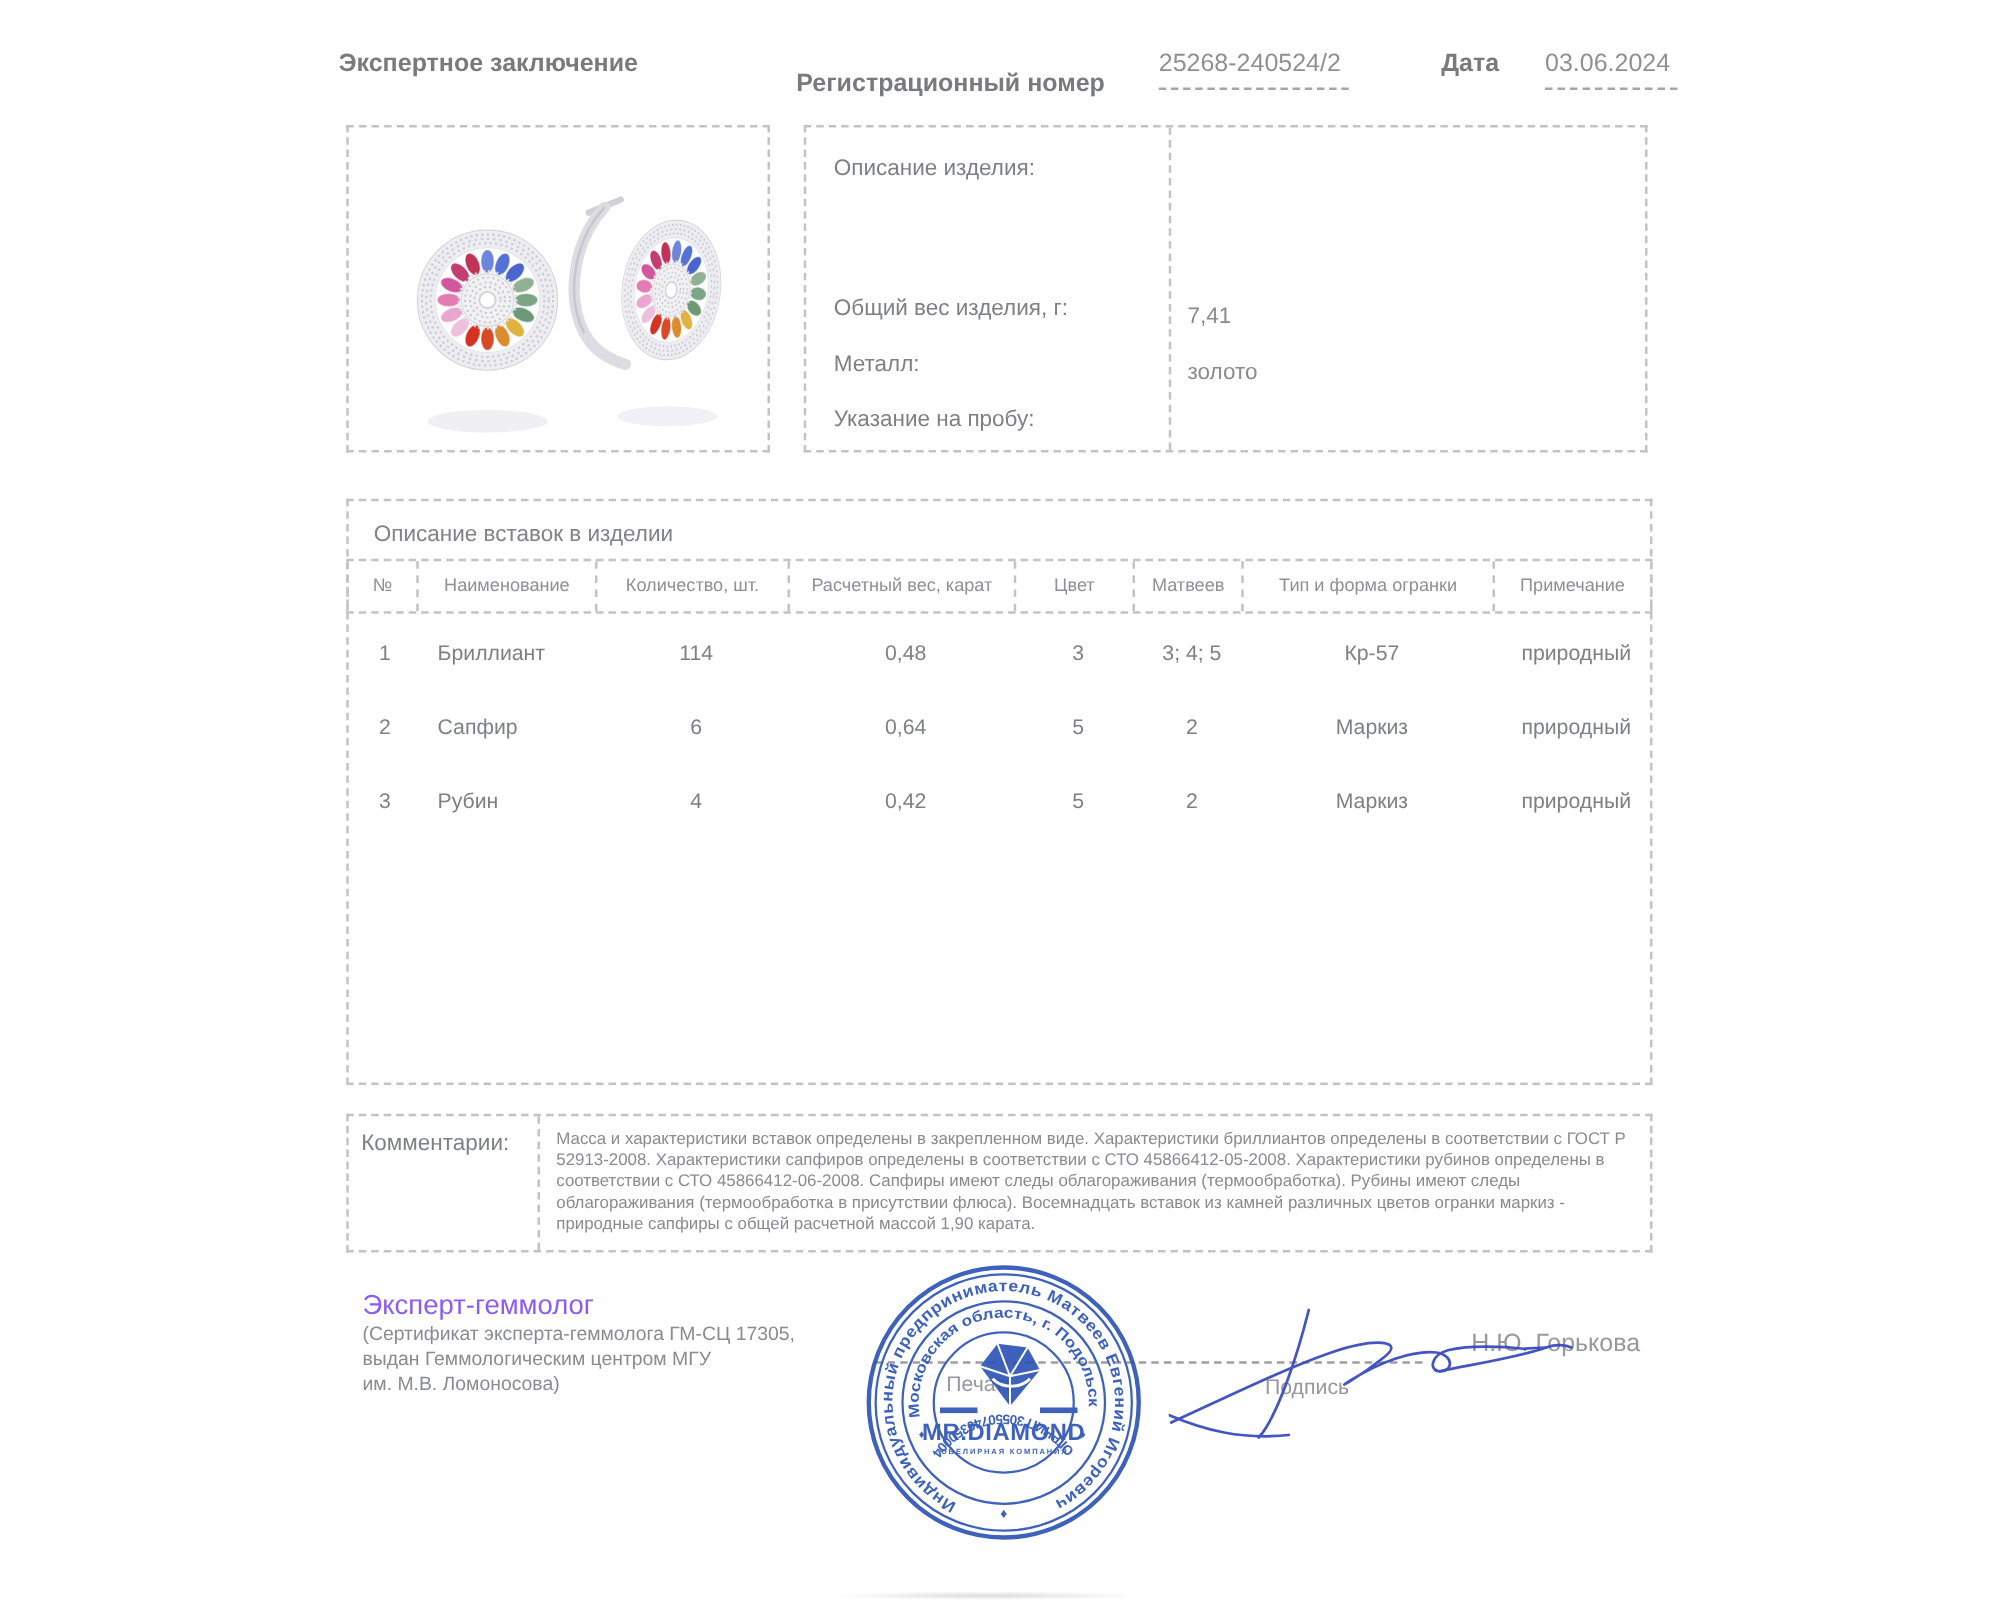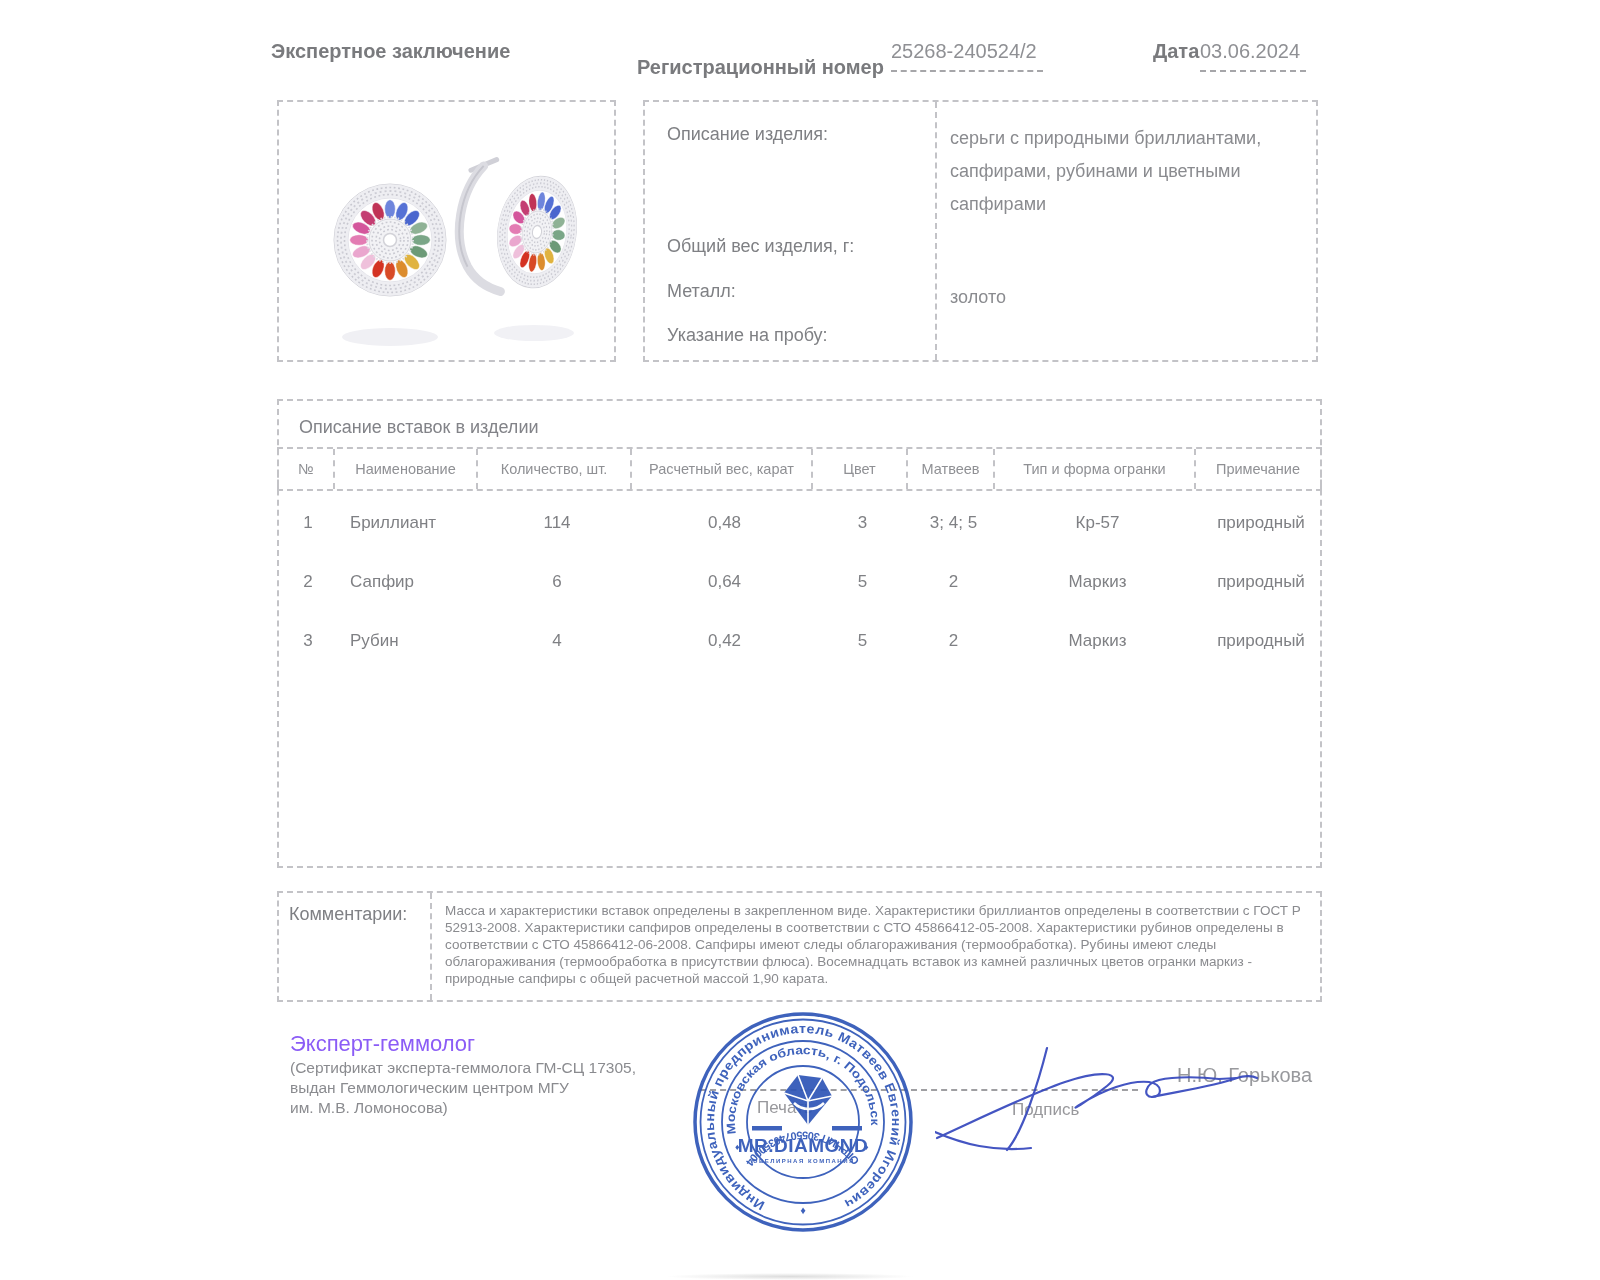--- a/index.html
+++ b/index.html
@@ -4,21 +4,21 @@
 <style>
   * { margin:0; padding:0; box-sizing:border-box; }
   html,body { width:1600px; height:1280px; background:#ffffff; overflow:hidden;
               font-family:"Liberation Sans", sans-serif; }
   .abs { position:absolute; }
   body { position:relative; }
 
   
   .h-bold { font-size:20px; font-weight:bold; color:#797a7d; white-space:nowrap; }
   .h-val  { font-size:20px; color:#8f9094; white-space:nowrap;
-            border-bottom:2px dashed #a6a6a9; padding:0 6px 7px 0; }
+            border-bottom:2px dashed #a6a6a9; padding:0 6px 7px 0;margin-left:36px; }
 
   
   .dbox { border:2px dashed #c3c3c7; background:#fff; }
 
   
   .desc-divider { position:absolute; left:290px; top:0; bottom:0; border-left:2px dashed #c3c3c7; }
   .d-label { position:absolute; left:22px; font-size:18px; color:#7f8084; white-space:nowrap; }
   .d-value { position:absolute; left:305px; font-size:18px; color:#8a8b8f; width:352px; line-height:33px; }
 
   
@@ -104,22 +104,22 @@
       <path d="M -62,-58 C -82,-30 -84,16 -64,44 C -55,56 -43,62 -28,64" stroke="#dcdce2" stroke-width="9" fill="none" stroke-linecap="round"></path>
       <path d="M -62,-58 C -82,-30 -84,16 -64,44" stroke="#c6c6ce" stroke-width="2" fill="none"></path>
       <use href="#disc" xlink:href="#disc" transform="scale(0.7,1)"></use>
     </g>
   </svg>
 </div>
 
 <div class="abs dbox" style="left:643px; top:100px; width:675px; height:262px;">
   <div class="desc-divider"></div>
   <div class="d-label" style="top:22px;">Описание изделия:</div>
-  <div class="d-value" style="top:20px;">серьги с природными бриллиантами, сапфирами, рубинами и цветными сапфирами</div>
   <div class="d-label" style="top:134px;">Общий вес изделия, г:</div>
+  <div class="d-value" style="top:134px;">7,41</div>
   <div class="d-label" style="top:179px;">Металл:</div>
   <div class="d-value" style="top:179px;">золото</div>
   <div class="d-label" style="top:223px;">Указание на пробу:</div>
 </div>
 
 <div class="abs dbox" style="left:277px; top:399px; width:1045px; height:469px;">
   <div class="tbl-title">Описание вставок в изделии</div>
 
   <div class="thead grid-cols">
     <div>№</div>

